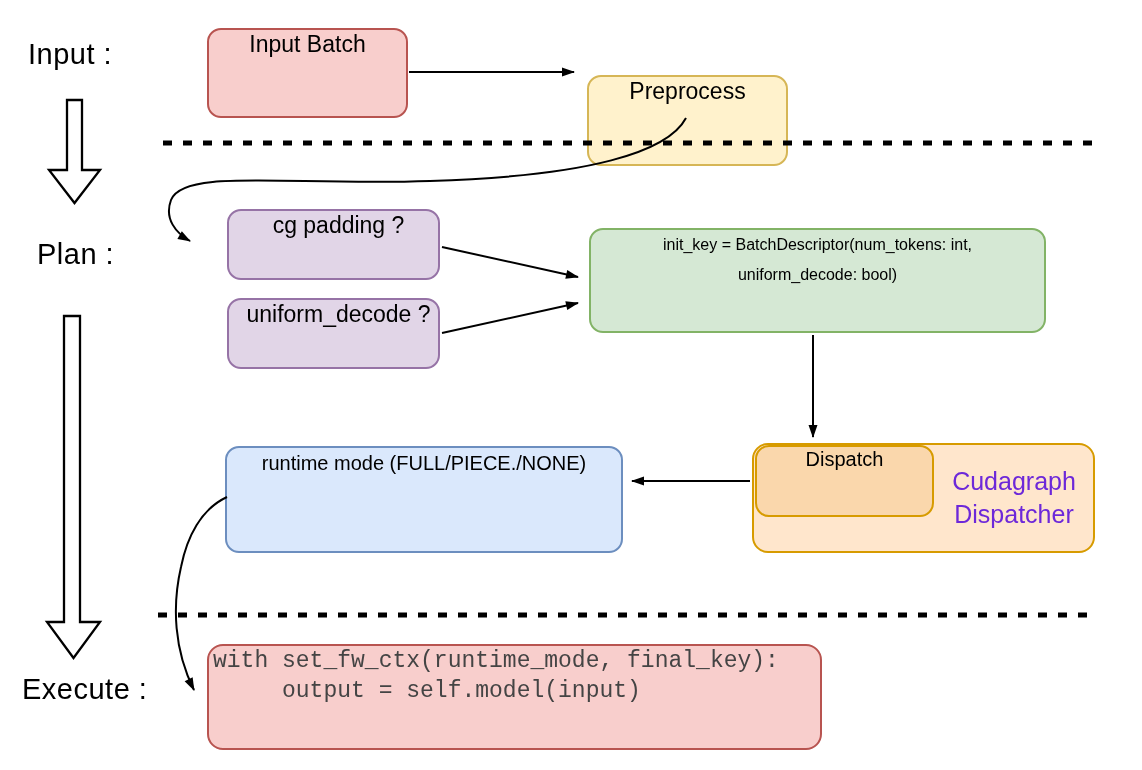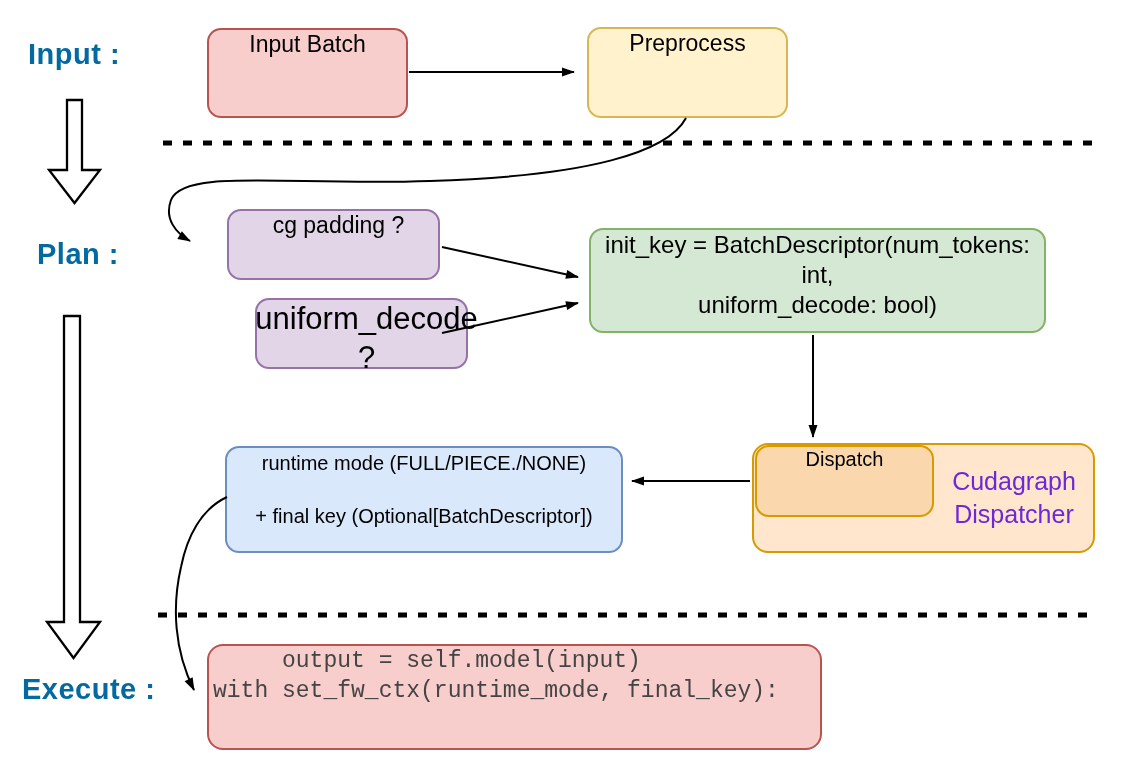--- a/index.html
+++ b/index.html
@@ -1,42 +1,42 @@
 <!DOCTYPE html>
 <html style="--pink-fill: #f8cecc; --pink-stroke: #b85450; --yellow-fill: #fff2cc; --yellow-stroke: #d6b656; --purple-fill: #e1d5e7; --purple-stroke: #9673a6; --green-fill: #d5e8d4; --green-stroke: #82b366; --blue-fill: #dae8fc; --blue-stroke: #6c8ebf; --orange-outer-fill: #ffe6cc; --orange-inner-fill: #fad7ac; --orange-stroke: #d79b00; --connector: #000000; --code-text: #444444;"><head>
 <meta charset="utf-8">
 <style>
   html,body{margin:0;padding:0;background:#ffffff;}
   #canvas{
     position:relative;width:1142px;height:770px;background:#ffffff;overflow:hidden;
     font-family:"Liberation Sans",sans-serif;color:#000;
   }
   .stage-label{
-    position:absolute;font-weight:bold;font-size:29px;letter-spacing:.5px;color:#0369a1;
+    position:absolute;font-weight:normal;font-size:29px;letter-spacing:.5px;color:#000000;
     white-space:nowrap;
   }
   .node{
     position:absolute;box-sizing:border-box;border:2px solid;border-radius:14px;
     display:flex;flex-direction:column;align-items:center;
     text-align:center;line-height:1.25;
   }
   .node span{display:block;}
   .pink   {background:var(--pink-fill);  border-color:var(--pink-stroke);}
-  .yellow {background:var(--yellow-fill);border-color:var(--yellow-stroke);}
+  .yellow {background:var(--yellow-fill);border-color:var(--yellow-stroke);margin-top:48px;}
   .purple {background:var(--purple-fill);border-color:var(--purple-stroke);padding-left:10px;}
   .green  {background:var(--green-fill); border-color:var(--green-stroke);}
   .blue   {background:var(--blue-fill);  border-color:var(--blue-stroke);gap:22px;}
   .orange-outer{background:var(--orange-outer-fill);border-color:var(--orange-stroke);border-radius:16px;}
   .orange-inner{background:var(--orange-inner-fill);border-color:var(--orange-stroke);}
 
   #input-batch    {left:207px;top:28px;width:201px;height:90px;font-size:23px;}
   #preprocess     {left:587px;top:27px;width:201px;height:91px;font-size:23px;}
   #cg-padding     {left:227px;top:209px;width:213px;height:71px;font-size:23px;}
-  #uniform-decode {left:227px;top:298px;width:213px;height:71px;font-size:31px;margin-left:28px;}
-  #init-key       {left:589px;top:228px;width:457px;height:105px;font-size:24px;line-height:30px;}
+  #uniform-decode {left:227px;top:298px;width:213px;height:71px;font-size:23px;}
+  #init-key       {left:589px;top:228px;width:457px;height:105px;font-size:16px;line-height:30px;}
   #dispatcher     {left:752px;top:443px;width:343px;height:110px;}
   #dispatch       {left:755px;top:445px;width:179px;height:72px;font-size:20px;}
   #dispatcher-label{
     position:absolute;left:930px;top:465px;width:168px;text-align:center;
     font-size:25px;line-height:33px;color:#6d28d9;
   }
   #runtime-mode   {left:225px;top:446px;width:398px;height:107px;font-size:20px;line-height:31px;}
   #execute-code   {left:207px;top:644px;width:615px;height:106px;
                    font-family:"Liberation Mono",monospace;font-size:23px;line-height:30px;
                    color:var(--code-text);align-items:flex-start;text-align:left;
@@ -86,26 +86,25 @@
   <div class="node orange-inner" id="dispatch">
     <span>Dispatch</span>
   </div>
   <div id="dispatcher-label">
     <span>Cudagraph</span>
     <span>Dispatcher</span>
   </div>
 
   <div class="node blue" id="runtime-mode">
     <span>runtime mode (FULL/PIECE./NONE)</span>
-    <span>+ final key (Optional[BatchDescriptor])</span>
   </div>
 
   <div class="node pink" id="execute-code">
+    <span>with set_fw_ctx(runtime_mode, final_key):</span>
     <span>     output = self.model(input)</span>
-    <span>with set_fw_ctx(runtime_mode, final_key):</span>
   </div>
 
   <svg class="overlay" width="1142" height="770" viewBox="0 0 1142 770">
     <defs>
       <marker id="ah" markerUnits="userSpaceOnUse" markerWidth="16" markerHeight="12" refX="13" refY="5.5" orient="auto">
         <path d="M1,1 L14,5.5 L1,10 Z" fill="#000"></path>
       </marker>
     </defs>
 
     <line class="dash" x1="163" y1="143" x2="1096" y2="143"></line>

